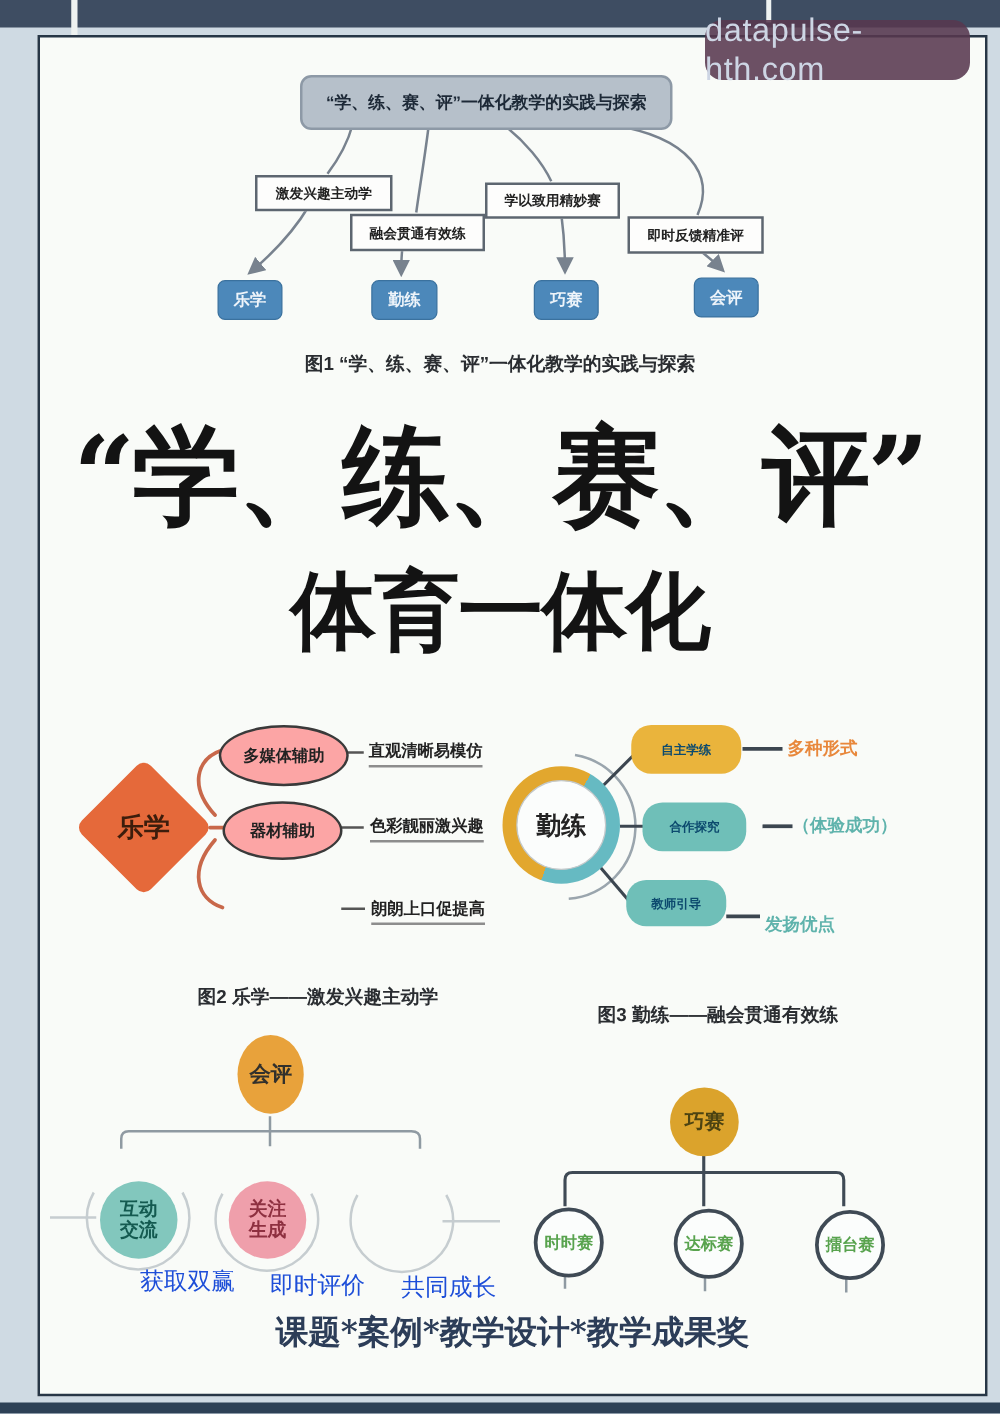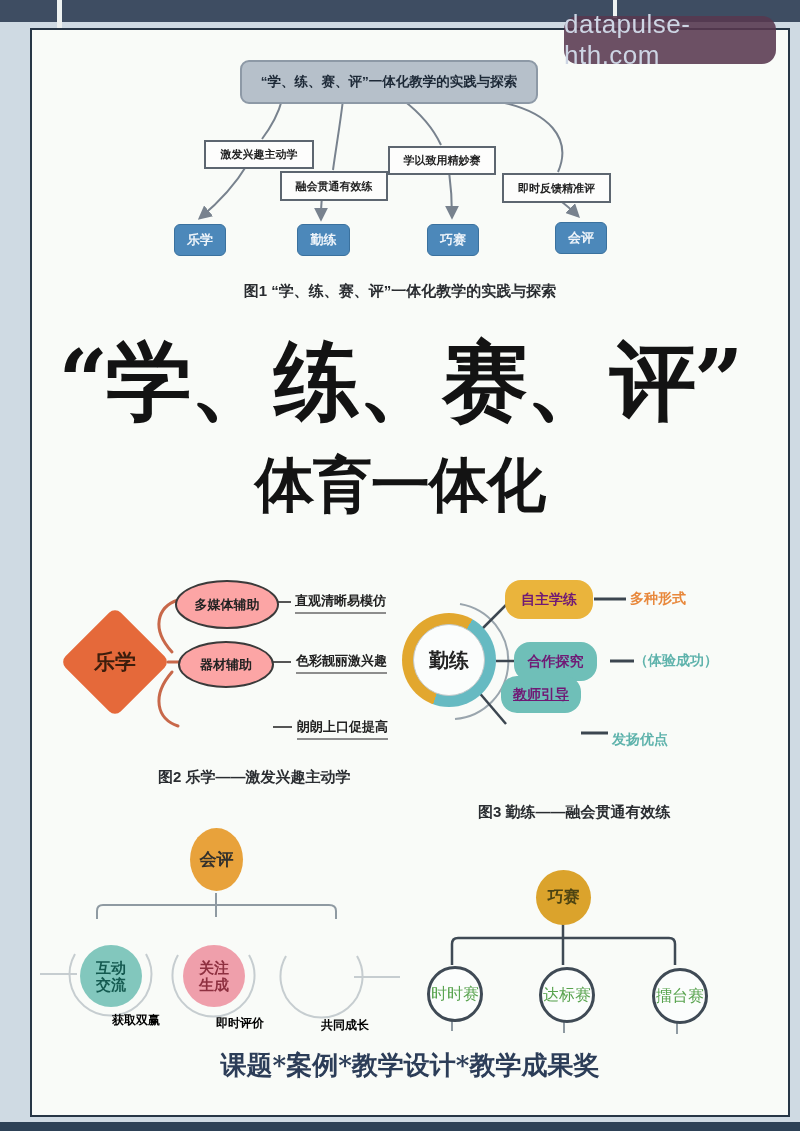--- a/index.html
+++ b/index.html
@@ -33,41 +33,41 @@
   .diamond span{transform:rotate(-45deg);font-weight:bold;font-size:21px;color:#3c1d0c;}
   .ellipse{background:#fca5a5;border:2px solid #3a3a3a;border-radius:50%;display:flex;
            align-items:center;justify-content:center;font-weight:bold;font-size:13px;color:#222;}
   .udesc{font-weight:bold;font-size:13px;color:#222;border-bottom:2px solid #8d8d8d;
          padding-bottom:2px;white-space:nowrap;}
   
   .ring{border-radius:50%;background:conic-gradient(from 30deg,#66bac2 0 170deg,#e2a72e 170deg 360deg);
         display:flex;align-items:center;justify-content:center;}
   .ring-inner{width:70px;height:70px;border-radius:50%;background:#fbfdfc;border:1px solid #c3c9cb;
               display:flex;align-items:center;justify-content:center;font-weight:bold;font-size:20px;color:#232323;}
-  .pill{border-radius:16px;color:#701a75;font-weight:bold;font-size:14px;display:flex;
+  .pill{border-radius:16px;color:#0c4a6e;font-weight:bold;font-size:10px;display:flex;
         align-items:center;justify-content:center;}
   .pill.gold{background:#eab43c;}
   .pill.teal{background:#6fbfb8;}
   .tag{font-weight:bold;font-size:14px;white-space:nowrap;}
   .tag.orange{color:#e8883c;}
   .tag.teal{color:#5fb3ac;}
   
   .oval-root{background:#e8a23b;border-radius:50%;display:flex;align-items:center;justify-content:center;
              font-weight:bold;font-size:17px;color:#31302c;}
   .circle{border-radius:50%;display:flex;flex-direction:column;align-items:center;justify-content:center;
           font-weight:bold;font-size:15px;line-height:1.15;}
   .c-teal{background:#82c7bd;color:#145a50;}
   .c-pink{background:#ef9fab;color:#8e3040;}
   .c-tan{background:#dfc580;color:#63511d;}
-  .sublabel{font-weight:bold;font-size:12px;color:#000000;white-space:nowrap;}
+  .sublabel{font-weight:normal;font-size:19px;color:#1d4ed8;white-space:nowrap;}
   
   .circle-root{background:#dba32c;border-radius:50%;display:flex;align-items:center;justify-content:center;
                font-weight:bold;font-size:16px;color:#4c4312;}
   .circle-out{background:#fbfdfc;border:3px solid #3f4a55;border-radius:50%;display:flex;
-              align-items:center;justify-content:center;font-weight:normal;font-size:16px;color:#58a34e;}
+              align-items:center;justify-content:center;font-weight:bold;font-size:13px;color:#58a34e;}
   .footer{width:760px;text-align:center;font-family:"DejaVu Serif","Liberation Serif",serif;
           font-weight:bold;font-size:26px;color:#2c3d58;white-space:nowrap;}
 </style>
 </head>
 <body>
 
 <div class="frame">
   <div class="topbar"></div>
   <div class="topline" style="left:57px;top:0;width:5px;height:34px;"></div>
   <div class="topline" style="left:613px;top:0;width:4px;height:18px;"></div>
@@ -150,38 +150,38 @@
   <div class="abs f1-branch" style="left:280px;top:171px;width:104px;height:26px;">融会贯通有效练</div>
   <div class="abs f1-branch" style="left:388px;top:146px;width:104px;height:25px;">学以致用精妙赛</div>
   <div class="abs f1-branch" style="left:502px;top:173px;width:105px;height:26px;">即时反馈精准评</div>
   <div class="abs f1-node" style="left:174px;top:224px;width:50px;height:30px;">乐学</div>
   <div class="abs f1-node" style="left:297px;top:224px;width:51px;height:30px;">勤练</div>
   <div class="abs f1-node" style="left:427px;top:224px;width:50px;height:30px;">巧赛</div>
   <div class="abs f1-node" style="left:555px;top:222px;width:50px;height:30px;">会评</div>
   <div class="abs caption" style="left:0;top:282px;width:800px;text-align:center;">图1  “学、练、赛、评”一体化教学的实践与探索</div>
 
   <div class="abs headline" style="top:325px;font-size:86px;letter-spacing:-2px;margin-top:13px;">“学、练、赛、评”</div>
-  <div class="abs headline" style="top:455px;font-size:59px;letter-spacing:-1px;">体育一体化</div>
+  <div class="abs headline" style="top:455px;font-size:68px;letter-spacing:-1px;font-family:Liberation Serif, serif;">体育一体化</div>
 
   <div class="abs diamond" style="left:76px;top:623px;">
     <span>乐学</span>
   </div>
   <div class="abs ellipse" style="left:175px;top:580px;width:100px;height:45px;">多媒体辅助</div>
   <div class="abs ellipse" style="left:178px;top:641px;width:92px;height:43px;">器材辅助</div>
   <div class="abs udesc" style="left:295px;top:592px;">直观清晰易模仿</div>
   <div class="abs udesc" style="left:296px;top:652px;">色彩靓丽激兴趣</div>
   <div class="abs udesc" style="left:297px;top:718px;">朗朗上口促提高</div>
-  <div class="abs caption" style="left:140px;top:768px;padding-left:18px;">图2  乐学——激发兴趣主动学</div>
+  <div class="abs caption" style="left:140px;top:788px;padding-left:18px;">图2  乐学——激发兴趣主动学</div>
 
   <div class="abs ring" style="left:402px;top:613px;width:94px;height:94px;">
     <div class="ring-inner">勤练</div>
   </div>
   <div class="abs pill gold" style="left:505px;top:580px;width:88px;height:39px;">自主学练</div>
   <div class="abs pill teal" style="left:514px;top:642px;width:83px;height:39px;">合作探究</div>
-  <div class="abs pill teal" style="left:501px;top:676px;width:80px;height:37px;text-decoration:underline;">教师引导</div>
+  <div class="abs pill teal" style="left:501px;top:704px;width:80px;height:37px;">教师引导</div>
   <div class="abs tag orange" style="left:630px;top:590px;">多种形式</div>
   <div class="abs tag teal" style="left:634px;top:652px;">（体验成功）</div>
   <div class="abs tag teal" style="left:612px;top:731px;">发扬优点</div>
   <div class="abs caption" style="left:478px;top:803px;">图3  勤练——融会贯通有效练</div>
 
   <div class="abs oval-root" style="left:190px;top:828px;width:53px;height:63px;">会评</div>
   <div class="abs circle c-teal" style="left:80px;top:945px;width:62px;height:62px;">
     <span>互动</span>
     <span>交流</span>
   </div>

